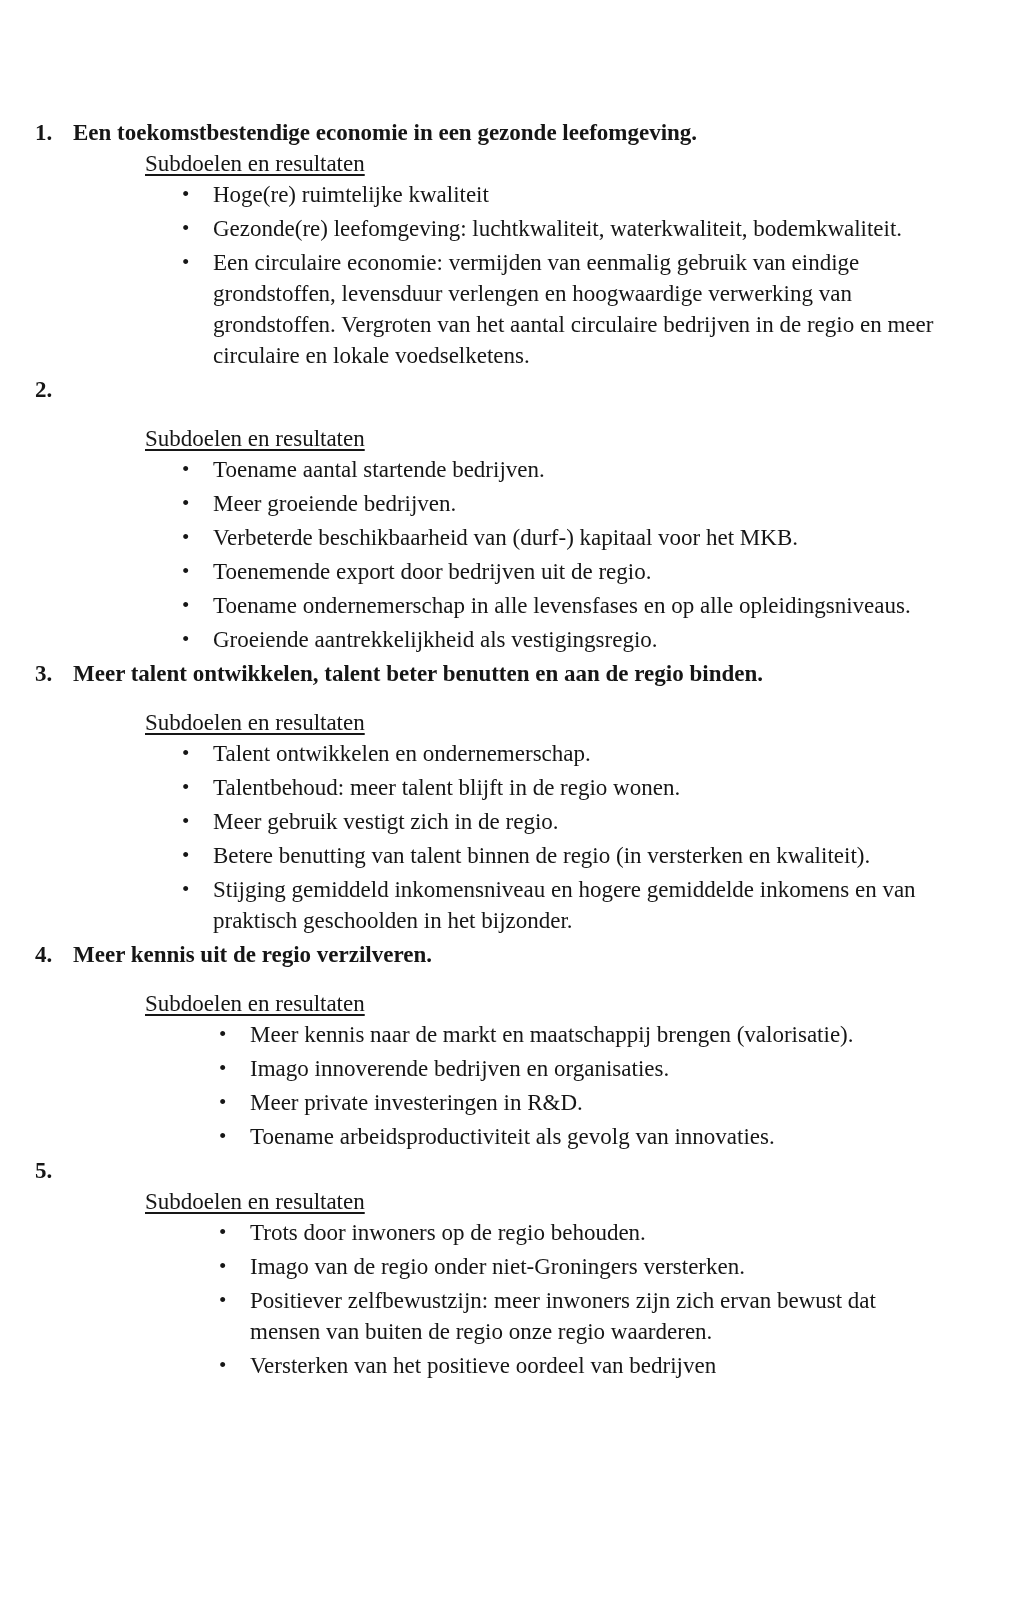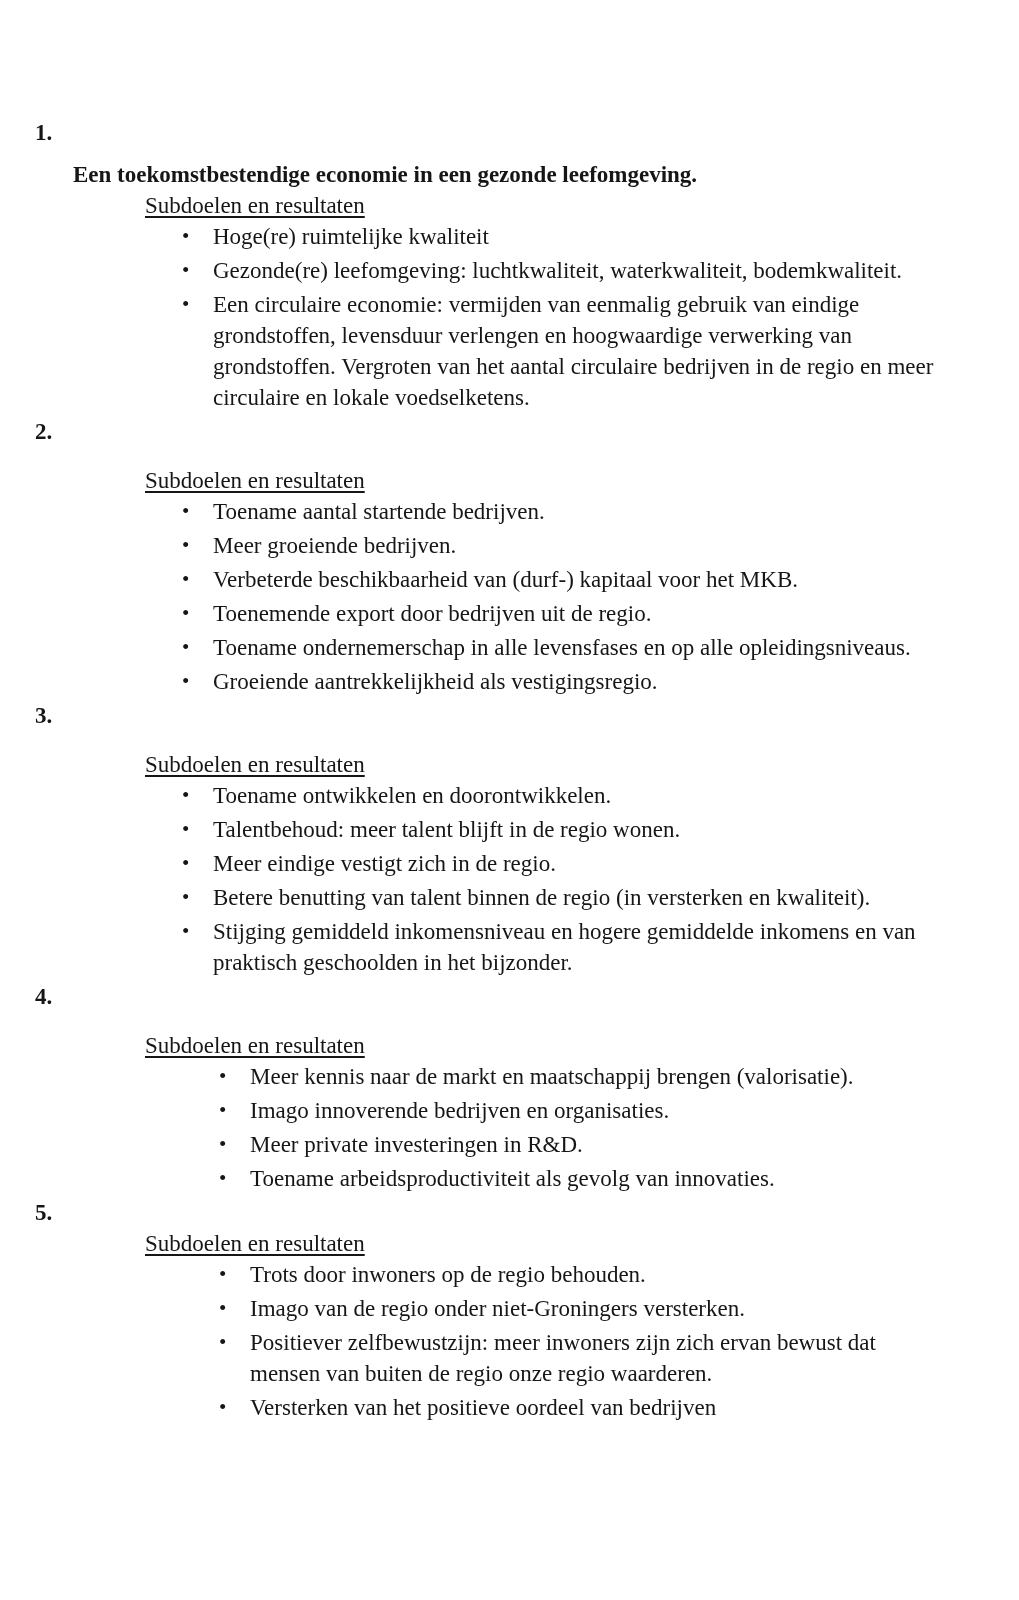--- a/index.html
+++ b/index.html
@@ -27,21 +27,21 @@
   .heading {
     display: flex;
     margin-left: 35px;
     padding-right: 79px;
     font-weight: bold;
   }
   .num {
     flex: none;
     width: 38px;
   }
-  .title { flex: 1; margin-top: 42px; }
+  .title { flex: 1; }
   .subheading {
     margin-left: 145px;
     width: fit-content;
     text-decoration: underline;
     text-underline-offset: 3px;
     text-align: center;
   }
   .subheading.gap { margin-top: 18px; }
   ul.bullets {
     list-style: none;
@@ -123,53 +123,55 @@
   <li class="bullet-item">
     <span class="bullet">•</span>
     <span class="bullet-text">Groeiende aantrekkelijkheid als vestigingsregio.</span>
   </li>
 </ul>
   </section>
 
   <section class="section">
     <div class="heading">
       <span class="num">3.</span>
+      <span class="title">Meer talent ontwikkelen, talent beter benutten en aan de regio binden.</span>
     </div>
     <div class="subheading gap">Subdoelen en resultaten</div>
     <ul class="bullets">
   <li class="bullet-item">
     <span class="bullet">•</span>
-    <span class="bullet-text">Toename ontwikkelen en doorontwikkelen.</span>
+    <span class="bullet-text">Talent ontwikkelen en ondernemerschap.</span>
   </li>
 
   <li class="bullet-item">
     <span class="bullet">•</span>
     <span class="bullet-text">Talentbehoud: meer talent blijft in de regio wonen.</span>
   </li>
 
   <li class="bullet-item">
     <span class="bullet">•</span>
-    <span class="bullet-text">Meer eindige vestigt zich in de regio.</span>
+    <span class="bullet-text">Meer gebruik vestigt zich in de regio.</span>
   </li>
 
   <li class="bullet-item">
     <span class="bullet">•</span>
     <span class="bullet-text">Betere benutting van talent binnen de regio (in versterken en kwaliteit).</span>
   </li>
 
   <li class="bullet-item">
     <span class="bullet">•</span>
     <span class="bullet-text">Stijging gemiddeld inkomensniveau en hogere gemiddelde inkomens en van praktisch geschoolden in het bijzonder.</span>
   </li>
 </ul>
   </section>
 
   <section class="section">
     <div class="heading">
       <span class="num">4.</span>
+      <span class="title">Meer kennis uit de regio verzilveren.</span>
     </div>
     <div class="subheading gap">Subdoelen en resultaten</div>
     <ul class="bullets level2">
   <li class="bullet-item">
     <span class="bullet">•</span>
     <span class="bullet-text">Meer kennis naar de markt en maatschappij brengen (valorisatie).</span>
   </li>
 
   <li class="bullet-item">
     <span class="bullet">•</span>

